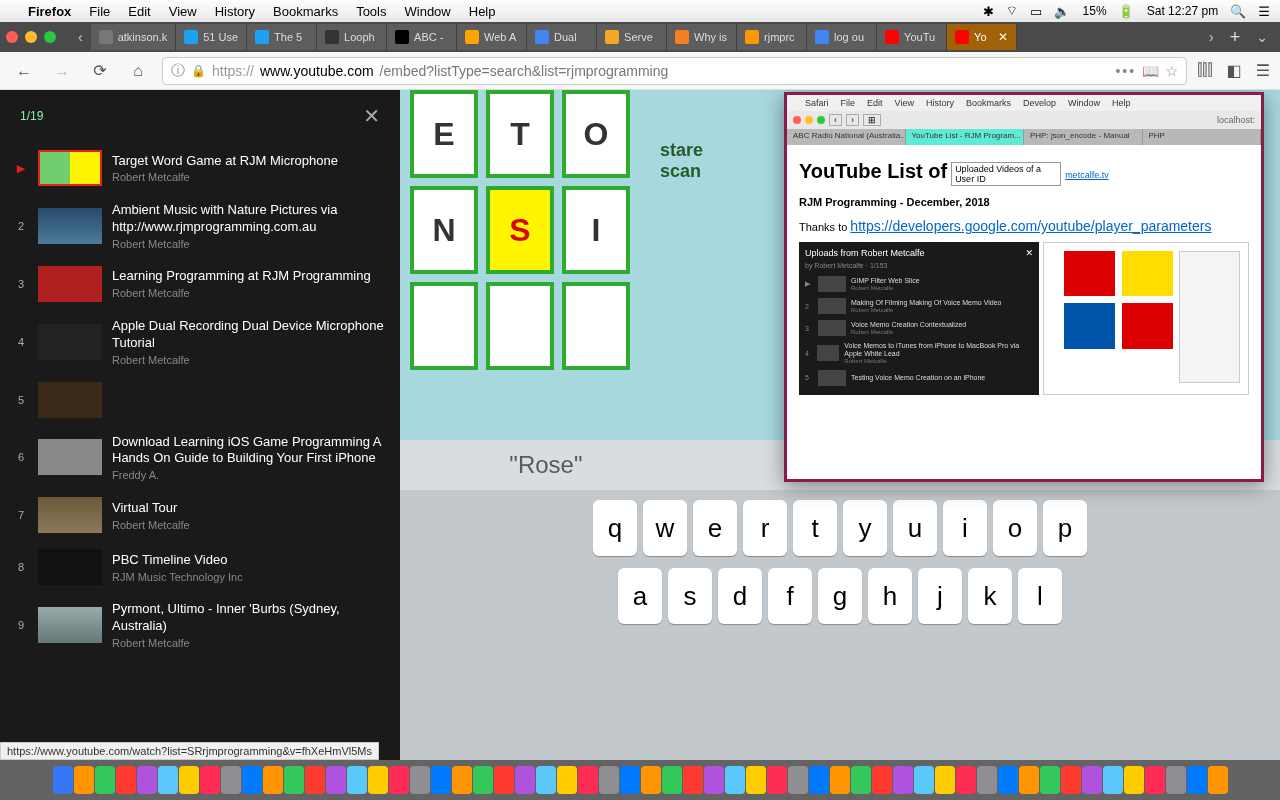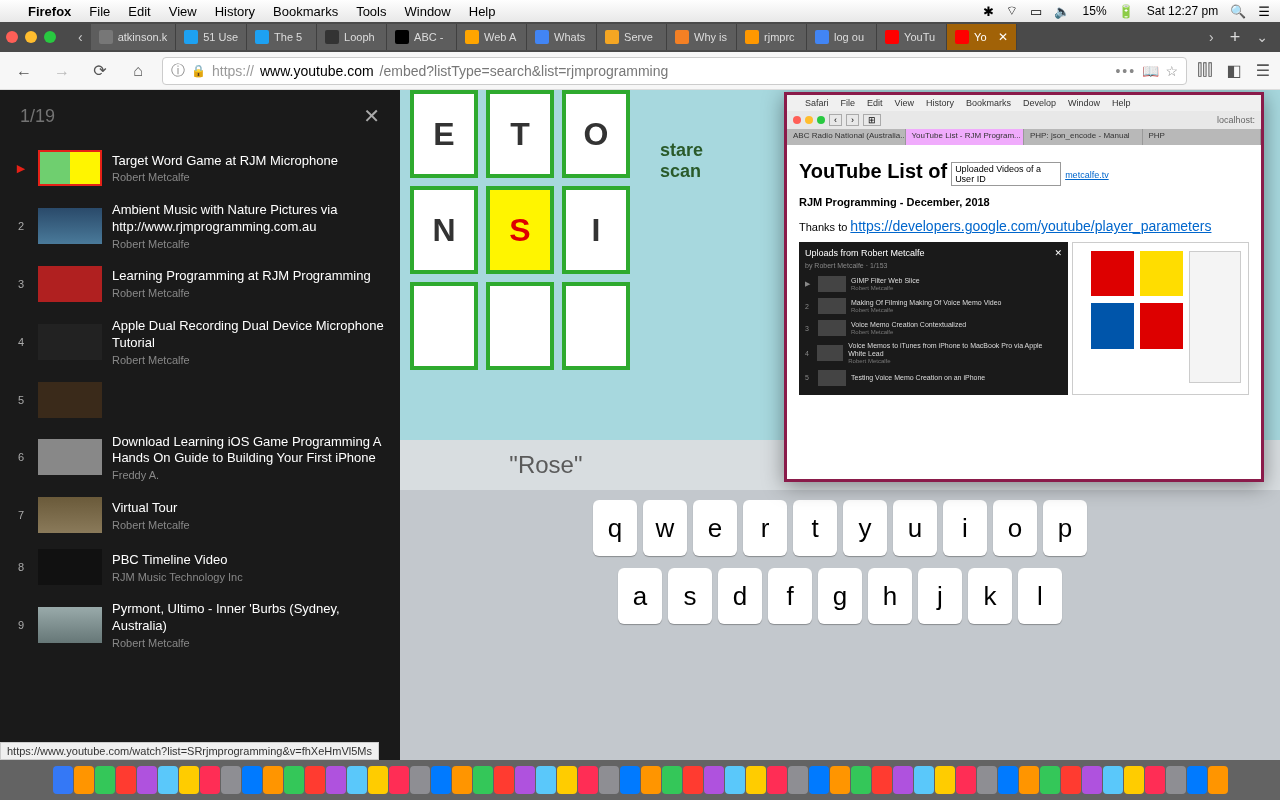--- a/index.html
+++ b/index.html
@@ -20,21 +20,21 @@
 .tabplus{color:#ddd;font-size:18px;padding:0 8px}
 .urlbar{height:38px;background:#f7f7f7;display:flex;align-items:center;padding:0 10px;gap:10px;border-bottom:1px solid #ddd}
 .navbtn{width:28px;height:28px;display:flex;align-items:center;justify-content:center;color:#555;font-size:16px;border-radius:4px}
 .navbtn.disabled{color:#bbb}
 .urlfield{flex:1;height:28px;background:#fff;border:1px solid #ccc;border-radius:4px;display:flex;align-items:center;padding:0 8px;font-size:14px;color:#555;gap:6px}
 .urlfield .lock{color:#4caf50;font-size:12px}
 .urlactions{display:flex;gap:14px;color:#555;font-size:16px}
 .content{display:flex;height:670px;background:#000}
 .playlist{width:400px;background:#1a1a1a;color:#fff;overflow:hidden;position:relative}
 .playlist-header{display:flex;justify-content:space-between;align-items:center;padding:14px 20px}
-.playlist-header .count{font-size:18px;color:#737373}
+.playlist-header .count{font-size:12px;color:#86efac}
 .playlist-header .close{font-size:20px;color:#aaa}
 .pl-item{display:flex;align-items:center;padding:8px 14px;gap:10px;cursor:pointer}
 .pl-item.active .thumb{border:2px solid #e62117}
 .pl-item .num{width:14px;font-size:11px;color:#aaa;text-align:center}
 .pl-item.active .num{color:#e62117}
 .thumb{width:64px;height:36px;background:#333;flex-shrink:0}
 .pl-meta{flex:1;overflow:hidden}
 .pl-title{font-size:13px;color:#fff;line-height:1.3;display:-webkit-box;-webkit-line-clamp:2;-webkit-box-orient:vertical;overflow:hidden}
 .pl-author{font-size:11px;color:#888;margin-top:2px}
 .video{flex:1;position:relative;background:#a7d8de;overflow:hidden}
@@ -48,29 +48,29 @@
 .keyboard{position:absolute;left:0;bottom:0;right:0;height:270px;background:#c3c8cd;padding:10px 4px}
 .kbrow{display:flex;justify-content:center;gap:6px;margin-bottom:12px}
 .key{width:44px;height:56px;background:#fff;border-radius:6px;box-shadow:0 1px 1px rgba(0,0,0,0.3);display:flex;align-items:center;justify-content:center;font-size:26px;color:#000}
 .safari-overlay{position:absolute;right:16px;top:2px;width:480px;height:390px;background:#fff;border:3px solid #8a1b4a;box-shadow:0 4px 20px rgba(0,0,0,0.4)}
 .saf-menubar{height:16px;background:#f0f0f0;display:flex;align-items:center;padding:0 6px;font-size:9px;color:#333;gap:12px}
 .saf-toolbar{height:18px;background:#e8e8e8;display:flex;align-items:center;padding:0 6px;gap:4px;font-size:9px}
 .saf-traffic{display:flex;gap:4px}
 .saf-dot{width:8px;height:8px;border-radius:50%}
 .saf-tabs{height:16px;background:#b8b8b8;display:flex;font-size:8px;color:#333}
 .saf-tab{flex:1;padding:2px 6px;border-right:1px solid #999;overflow:hidden;white-space:nowrap}
-.saf-tab.active{background:#f0abfc}
+.saf-tab.active{background:#5eead4}
 .saf-body{padding:15px 12px;font-family:Georgia,serif}
 .saf-h1{font-size:20px;font-weight:bold;display:inline}
 .saf-input{border:1px solid #999;font-size:9px;padding:1px 3px;width:110px;display:inline-block;vertical-align:middle}
 .saf-link{color:#0066cc;font-size:9px;text-decoration:underline}
 .saf-sub{font-size:11px;font-weight:bold;margin-top:10px}
 .saf-thanks{font-size:11px;margin-top:10px}
 .saf-embed{margin-top:8px;display:flex;gap:4px}
-.saf-pl{width:269px;background:#1a1a1a;padding:6px;font-size:8px;color:#ccc}
+.saf-pl{width:240px;background:#1a1a1a;padding:6px;font-size:8px;color:#ccc}
 .saf-pl-head{display:flex;justify-content:space-between;margin-bottom:4px;font-size:9px;color:#fff}
 .saf-pl-item{display:flex;gap:5px;padding:3px 0;align-items:center}
 .saf-pl-item .n{width:8px;font-size:7px;color:#888}
 .saf-thumb{width:28px;height:16px;background:#444}
 .saf-pl-t{font-size:7px;color:#ddd;line-height:1.1}
 .saf-pl-a{font-size:6px;color:#777}
 .saf-mondrian{flex:1;background:#fff;position:relative;border:1px solid #ccc}
 .mond{position:absolute}
 .statusbar{position:fixed;bottom:40px;left:0;background:#f0f0f0;border:1px solid #ccc;padding:2px 6px;font-size:11px;color:#333}
 .dock{position:fixed;bottom:0;left:0;right:0;height:40px;background:rgba(220,220,220,0.45);display:flex;align-items:center;justify-content:center;gap:1px;padding:0 10px;backdrop-filter:blur(4px)}
@@ -140,21 +140,21 @@
       <div class="tab">
         <span class="favicon" style="background:#000"></span>
         <span>ABC -</span>
       </div>
       <div class="tab">
         <span class="favicon" style="background:#ffa500"></span>
         <span>Web A</span>
       </div>
       <div class="tab">
         <span class="favicon" style="background:#4285f4"></span>
-        <span>Whats</span>
+        <span>Dual</span>
       </div>
       <div class="tab">
         <span class="favicon" style="background:#f5a623"></span>
         <span>Serve</span>
       </div>
       <div class="tab">
         <span class="favicon" style="background:#f48024"></span>
         <span>Why is</span>
       </div>
       <div class="tab">

